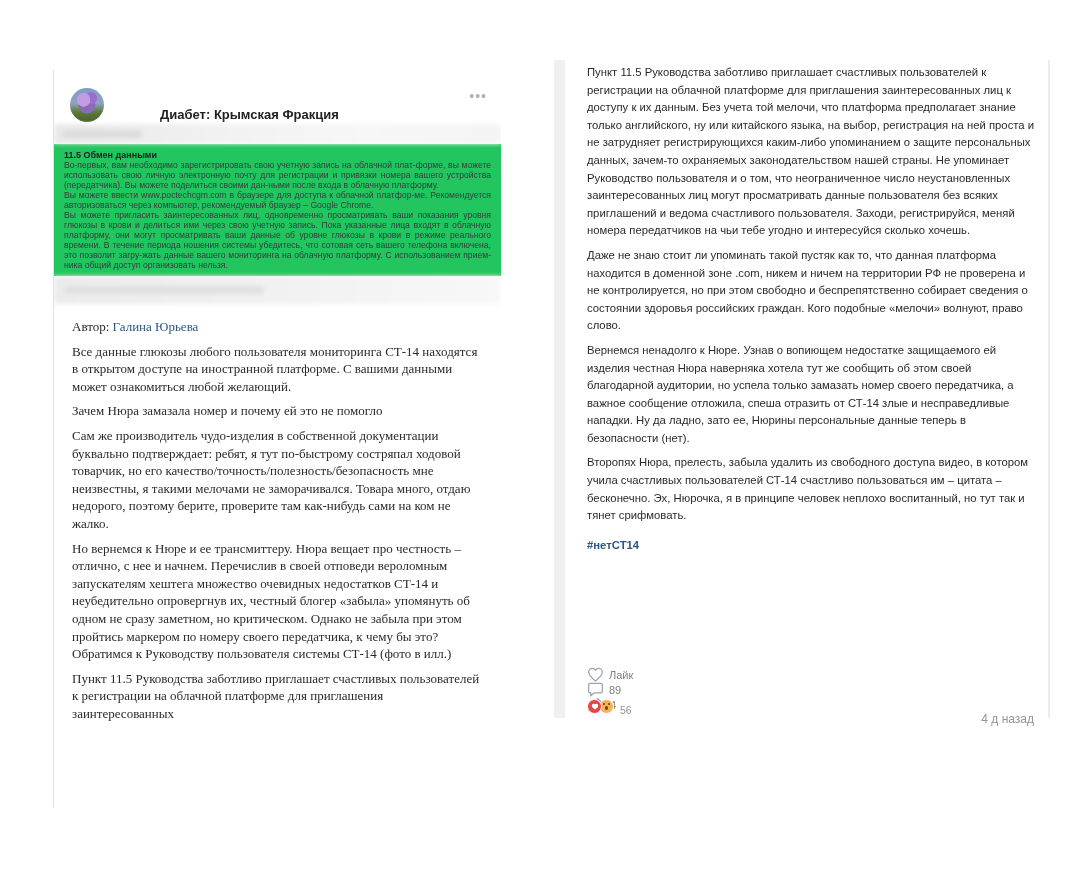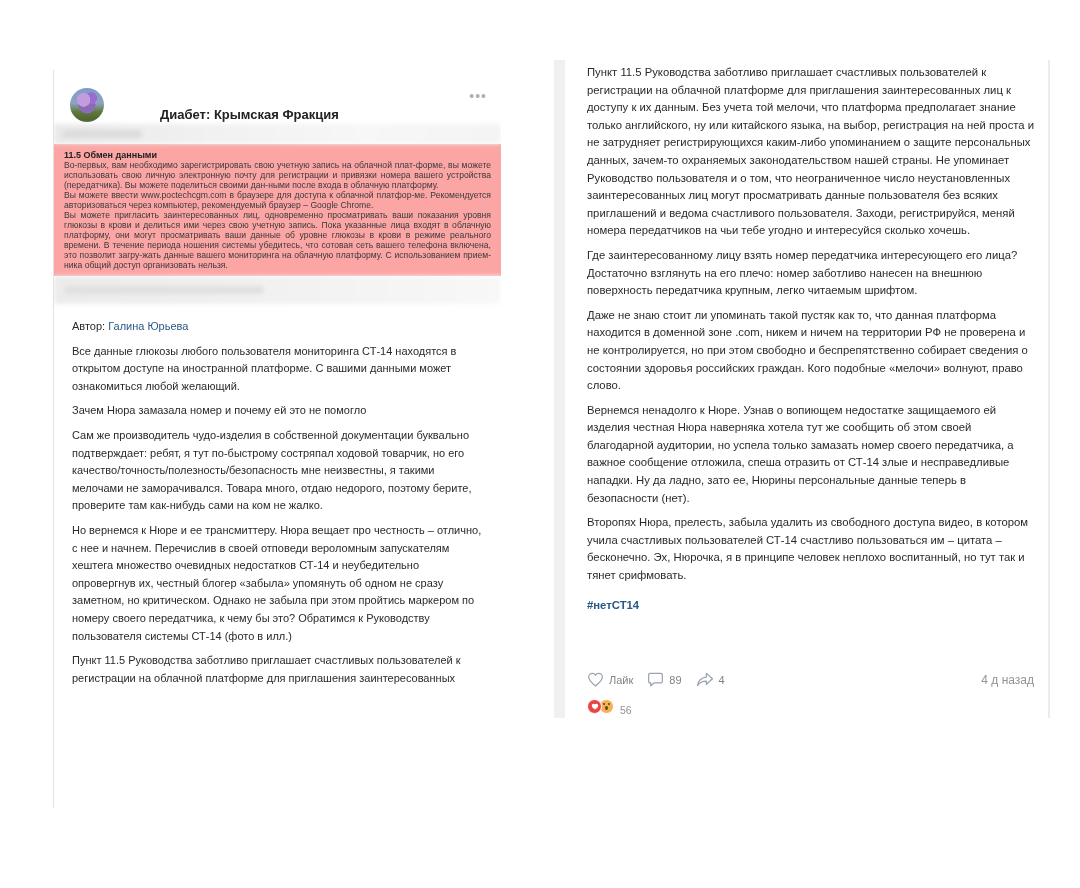--- a/index.html
+++ b/index.html
@@ -72,21 +72,21 @@
       content: "";
       position: absolute;
       left: 8px;
       top: 6px;
       width: 80px;
       height: 8px;
       background: #dcdcdc;
       border-radius: 4px;
     }
     .doc-block {
-      background: #fca5a5;
+      background: #22c55e;
       padding: 6px 10px 6px 10px;
       font-size: 8.6px;
       line-height: 10px;
       color: #3a3a3a;
       text-align: justify;
     }
     .doc-title {
       font-weight: bold;
       font-size: 9px;
       color: #222;
@@ -106,23 +106,24 @@
       left: 10px;
       top: 10px;
       width: 200px;
       height: 8px;
       background: #e0e0e0;
       border-radius: 4px;
     }
 
     .post-body {
       padding: 14px 18px 0 18px;
-      font-size: 11px;
+      font-size: 13px;
       line-height: 17.6px;
       color: #2a2a2a;
+      font-family: Liberation Serif, serif;
     }
     .post-body p {
       margin: 0 0 7px 0;
     }
     .author-line {
       margin-bottom: 7px;
     }
     .author-link {
       color: #2a5885;
     }
@@ -154,23 +155,24 @@
       display: block;
       font-weight: bold;
     }
     .actions {
       position: absolute;
       left: 22px;
       right: 14px;
       top: 607px;
       height: 20px;
       display: flex;
-      align-items: flex-end;
+      align-items: flex-start;
       font-size: 11px;
       color: #828282;
+      flex-direction: column;
     }
     .action {
       display: flex;
       align-items: center;
       margin-right: 14px;
     }
     .action svg {
       margin-right: 5px;
     }
     .time {
@@ -261,21 +263,20 @@
     <p>Зачем Нюра замазала номер и почему ей это не помогло</p>
     <p>Сам же производитель чудо-изделия в собственной документации буквально подтверждает: ребят, я тут по-быстрому состряпал ходовой товарчик, но его качество/точность/полезность/безопасность мне неизвестны, я такими мелочами не заморачивался. Товара много, отдаю недорого, поэтому берите, проверите там как-нибудь сами на ком не жалко.</p>
     <p>Но вернемся к Нюре и ее трансмиттеру. Нюра вещает про честность – отлично, с нее и начнем. Перечислив в своей отповеди вероломным запускателям хештега множество очевидных недостатков СТ-14 и неубедительно опровергнув их, честный блогер «забыла» упомянуть об одном не сразу заметном, но критическом. Однако не забыла при этом пройтись маркером по номеру своего передатчика, к чему бы это? Обратимся к Руководству пользователя системы СТ-14 (фото в илл.)</p>
     <p>Пункт 11.5 Руководства заботливо приглашает счастливых пользователей к регистрации на облачной платформе для приглашения заинтересованных</p>
   </div>
 </div>
 
 <div class="panel-right">
   <div class="right-body">
     <p>Пункт 11.5 Руководства заботливо приглашает счастливых пользователей к регистрации на облачной платформе для приглашения заинтересованных лиц к доступу к их данным. Без учета той мелочи, что платформа предполагает знание только английского, ну или китайского языка, на выбор, регистрация на ней проста и не затрудняет регистрирующихся каким-либо упоминанием о защите персональных данных, зачем-то охраняемых законодательством нашей страны. Не упоминает Руководство пользователя и о том, что неограниченное число неустановленных заинтересованных лиц могут просматривать данные пользователя без всяких приглашений и ведома счастливого пользователя. Заходи, регистрируйся, меняй номера передатчиков на чьи тебе угодно и интересуйся сколько хочешь.</p>
-    <p>Где заинтересованному лицу взять номер передатчика интересующего его лица? Достаточно взглянуть на его плечо: номер заботливо нанесен на внешнюю поверхность передатчика крупным, легко читаемым шрифтом.</p>
     <p>Даже не знаю стоит ли упоминать такой пустяк как то, что данная платформа находится в доменной зоне .com, никем и ничем на территории РФ не проверена и не контролируется, но при этом свободно и беспрепятственно собирает сведения о состоянии здоровья российских граждан. Кого подобные «мелочи» волнуют, право слово.</p>
     <p>Вернемся ненадолго к Нюре. Узнав о вопиющем недостатке защищаемого ей изделия честная Нюра наверняка хотела тут же сообщить об этом своей благодарной аудитории, но успела только замазать номер своего передатчика, а важное сообщение отложила, спеша отразить от СТ-14 злые и несправедливые нападки. Ну да ладно, зато ее, Нюрины персональные данные теперь в безопасности (нет).</p>
     <p>Второпях Нюра, прелесть, забыла удалить из свободного доступа видео, в котором учила счастливых пользователей СТ-14 счастливо пользоваться им – цитата – бесконечно. Эх, Нюрочка, я в принципе человек неплохо воспитанный, но тут так и тянет срифмовать.</p>
     <span class="hashtag">#нетСТ14</span>
   </div>
 
   <div class="actions">
     <div class="action">
       <svg width="17" height="15" viewBox="0 0 24 22">
         <path d="M12 20.5 C 6 16, 2 12.5, 2 7.5 C 2 4.5, 4.5 2, 7.5 2 C 9.5 2, 11 3, 12 4.6 C 13 3, 14.5 2, 16.5 2 C 19.5 2, 22 4.5, 22 7.5 C 22 12.5, 18 16, 12 20.5 Z" fill="none" stroke="#99a2ad" stroke-width="1.8"></path>

